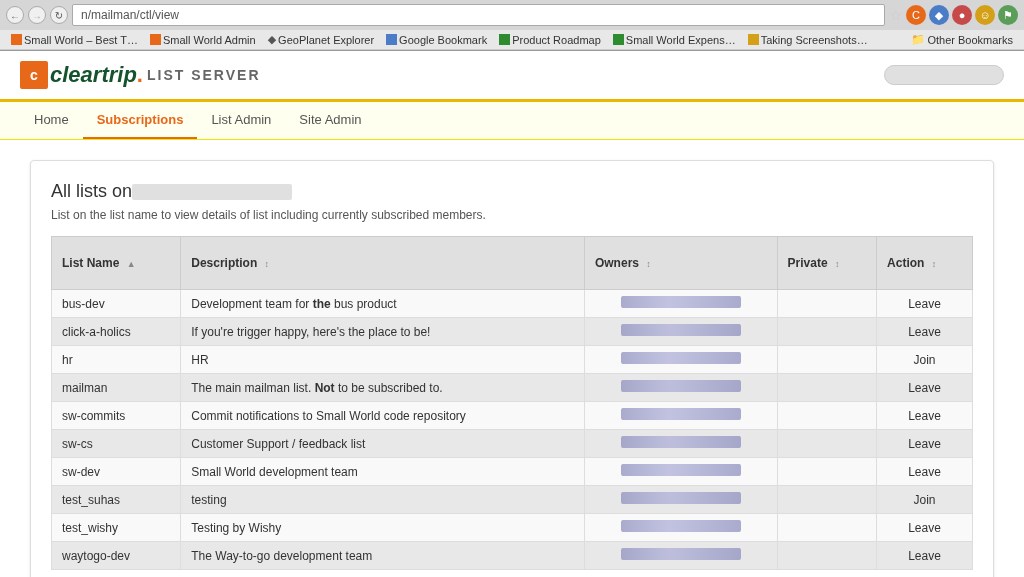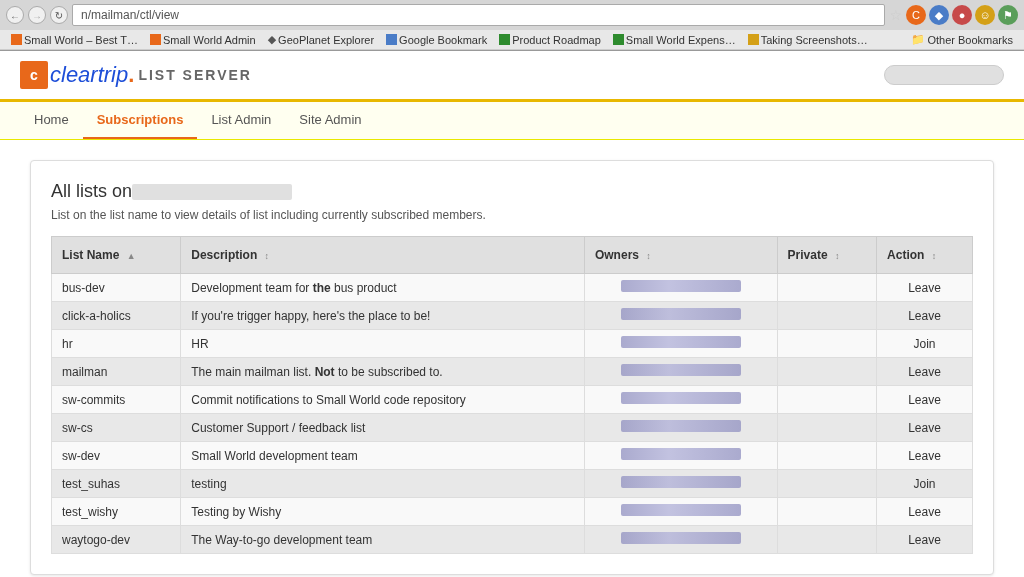--- a/index.html
+++ b/index.html
@@ -61,21 +61,21 @@
     
     .table-controls { display: flex; justify-content: space-between; align-items: center; margin-bottom: 8px; }
     .show-entries { display: flex; align-items: center; gap: 6px; font-size: 12px; color: #555; }
     .show-entries select { padding: 1px 2px; border: 1px solid #ccc; border-radius: 2px; font-size: 12px; }
     .search-area { display: flex; align-items: center; gap: 6px; font-size: 12px; color: #555; }
     .search-input { border: 1px solid #ccc; border-radius: 2px; padding: 2px 6px; font-size: 12px; width: 120px; }
 
     
     .data-table { width: 100%; border-collapse: collapse; font-size: 12px; }
     .data-table thead tr { background: #e0e0e0; }
-    .data-table th { padding: 11px 10px; text-align: left; border: 1px solid #ccc; color: #333; font-weight: bold; font-size: 12px; cursor: pointer; white-space: nowrap; }
+    .data-table th { padding: 19px 10px; text-align: left; border: 1px solid #ccc; color: #333; font-weight: bold; font-size: 12px; cursor: pointer; white-space: nowrap; }
     .data-table th .sort-icon { margin-left: 4px; color: #888; font-size: 9px; }
     .data-table td { padding: 6px 10px; border-bottom: 1px solid #ddd; border-left: 1px solid #ddd; border-right: 1px solid #ddd; color: #333; }
     .data-table tbody tr:nth-child(odd) { background: #f9f9f9; }
     .data-table tbody tr:nth-child(even) { background: #e8e8e8; }
     .action-link { color: #333; text-decoration: none; cursor: pointer; }
 
     .divider { height: 1px; background: #e8b800; margin: 0; }
   </style>
 </head>
 <body>
@@ -130,21 +130,21 @@
     </div>
   </div>
 </div>
 
 <div class="page-content">
 
   <div class="site-header">
     <div class="logo-area">
       <div class="logo-icon">c</div>
       <span class="logo-text">
-        <span style="color:#1d4ed8; font-style:italic; font-weight:normal;">cleartrip</span><span class="logo-dot">.</span>
+        <span style="color:#14532d; font-style:italic; font-weight:bold;">cleartrip</span><span class="logo-dot">.</span>
       </span>
       <span class="logo-subtitle">LIST SERVER</span>
     </div>
     <div class="header-search-area">
       <div class="header-search-bar" style="background:#e0e0e0; border-radius:10px; height:20px; width:120px;"></div>
     </div>
   </div>
 
   <div class="divider"></div>
 

